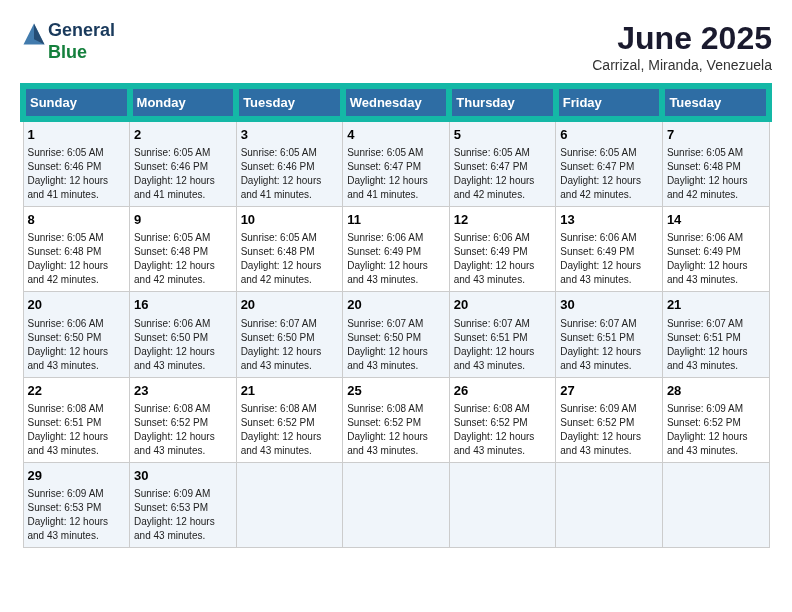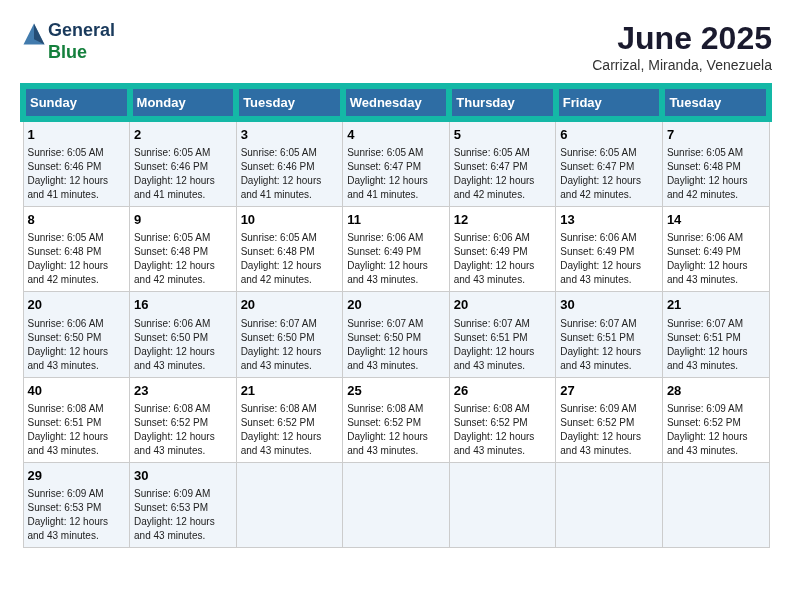--- a/index.html
+++ b/index.html
@@ -203,21 +203,21 @@
           <span class="day-num">30</span>
           <div class="day-info">Sunrise: 6:07 AM<br>Sunset: 6:51 PM<br>Daylight: 12 hours and 43 minutes.</div>
         </td>
         <td>
           <span class="day-num">21</span>
           <div class="day-info">Sunrise: 6:07 AM<br>Sunset: 6:51 PM<br>Daylight: 12 hours and 43 minutes.</div>
         </td>
       </tr>
       <tr>
         <td>
-          <span class="day-num">40</span>
+          <span class="day-num">22</span>
           <div class="day-info">Sunrise: 6:08 AM<br>Sunset: 6:51 PM<br>Daylight: 12 hours and 43 minutes.</div>
         </td>
         <td>
           <span class="day-num">23</span>
           <div class="day-info">Sunrise: 6:08 AM<br>Sunset: 6:52 PM<br>Daylight: 12 hours and 43 minutes.</div>
         </td>
         <td>
           <span class="day-num">21</span>
           <div class="day-info">Sunrise: 6:08 AM<br>Sunset: 6:52 PM<br>Daylight: 12 hours and 43 minutes.</div>
         </td>

